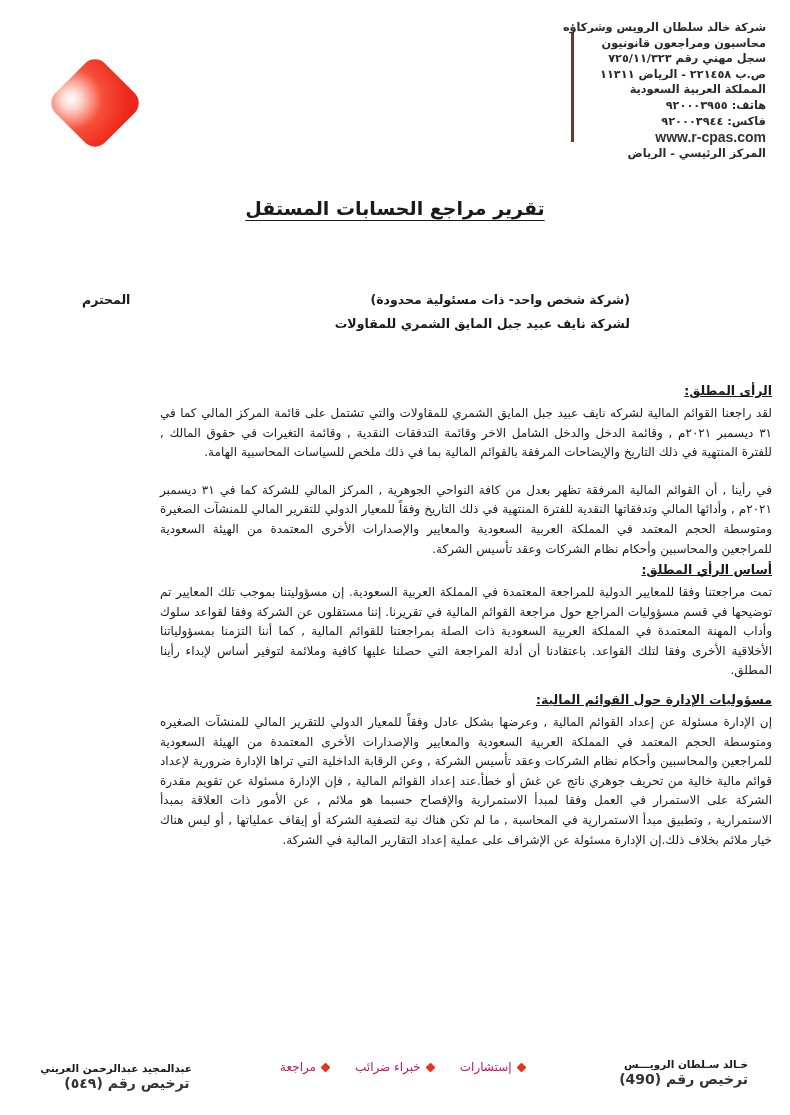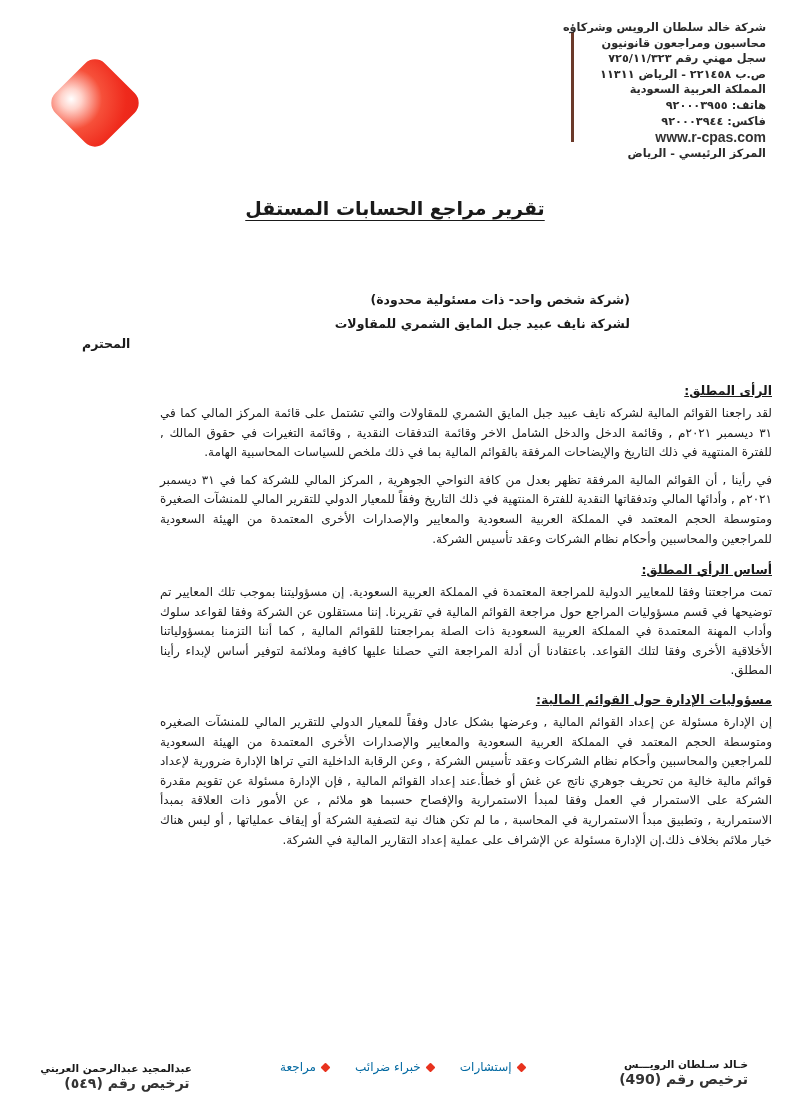--- a/index.html
+++ b/index.html
@@ -25,40 +25,40 @@
 
   
   #title {
     position: absolute; left: 0; right: 0; top: 197px; text-align: center;
     font-size: 19px; font-weight: bold; text-decoration: underline; text-underline-offset: 5px; direction: rtl;
   }
 
   
   #addressee { position: absolute; right: 160px; top: 288px; width: 500px; }
   #addressee .line { font-size: 12.5px; line-height: 24px; font-weight: bold; }
-  #respected { position: absolute; left: 82px; top: 288px; font-size: 12.5px; font-weight: bold; line-height: 24px; direction: rtl; margin-top: 44px; }
+  #respected { position: absolute; left: 82px; top: 288px; font-size: 12.5px; font-weight: bold; line-height: 24px; direction: rtl; }
 
   
   .section { position: absolute; left: 160px; right: 18px; }
   .section .heading { font-size: 12.5px; font-weight: bold; text-decoration: underline; line-height: 20px; margin-bottom: 3px; }
   .section .para {
     font-size: 12px; line-height: 19.6px; text-align: justify; text-align-last: right; margin: 0;
   }
-  .section .para + .para { margin-top: 8px; }
+  .section .para + .para { margin-top: 18px; }
   #sec-opinion { top: 381px; }
   #sec-basis { top: 560px; }
   #sec-mgmt { top: 690px; }
 
   
   #footer-right { position: absolute; right: 42px; top: 1057px; width: 130px; }
   #footer-left { position: absolute; left: 62px; top: 1061px; text-align: center; width: 130px; }
   .sig-name { font-size: 10.5px; font-weight: bold; line-height: 15px; white-space: nowrap; direction: rtl; }
   .sig-license { font-size: 14px; font-weight: bold; line-height: 14px; white-space: nowrap; direction: rtl; color: #333; }
   #services { position: absolute; left: 280px; top: 1060px; display: flex; flex-direction: row-reverse; gap: 26px; direction: rtl; }
-  .service { display: flex; flex-direction: row; align-items: center; gap: 6px; font-size: 12px; color: #0369a1; }
+  .service { display: flex; flex-direction: row; align-items: center; gap: 6px; font-size: 12px; color: #be185d; }
   .bullet { width: 7px; height: 7px; background: #e8321e; transform: rotate(45deg); border-radius: 1px; display: inline-block; }
 </style>
 </head>
 <body>
 
 <div id="logo"></div>
 <div id="brown-rule"></div>
 <div id="company-block" class="rtl">
   <div class="line">شركة خالد سلطان الرويس وشركاؤه</div>
   <div class="line">محاسبون ومراجعون قانونيون</div>

